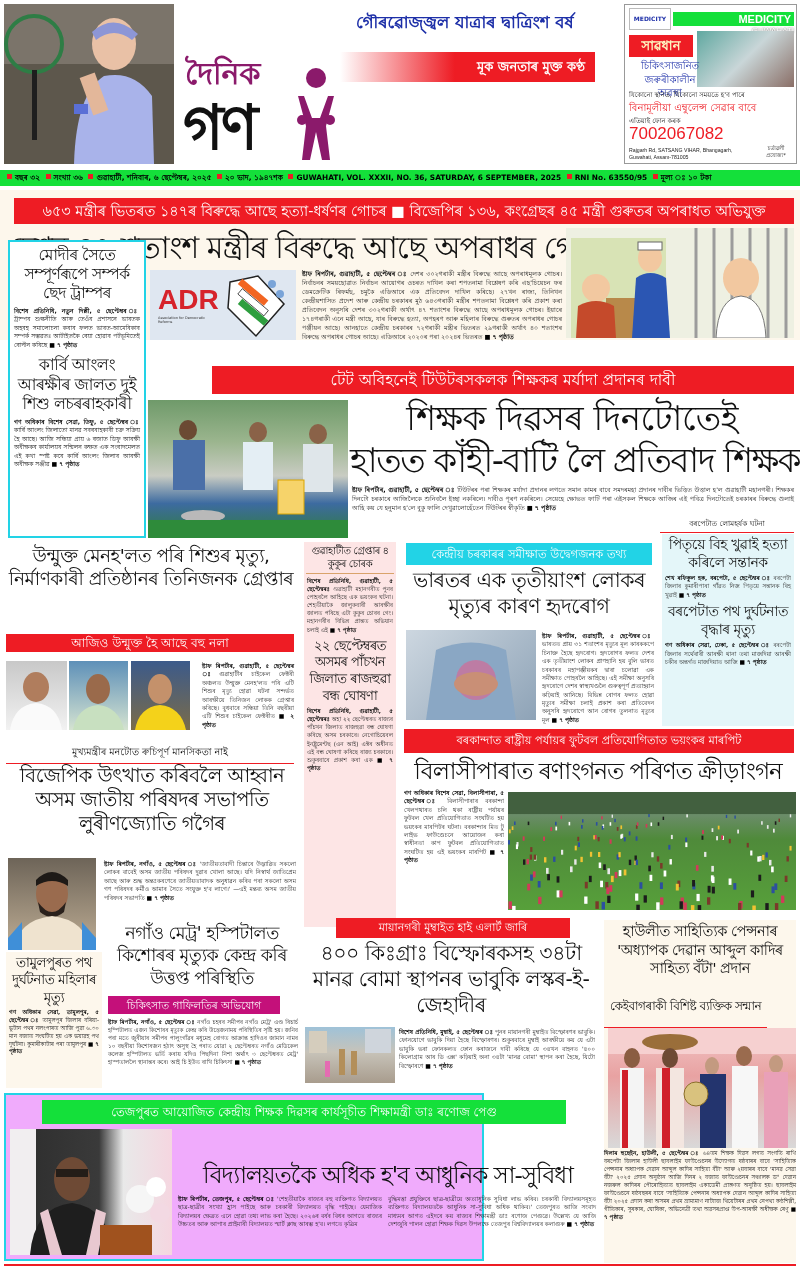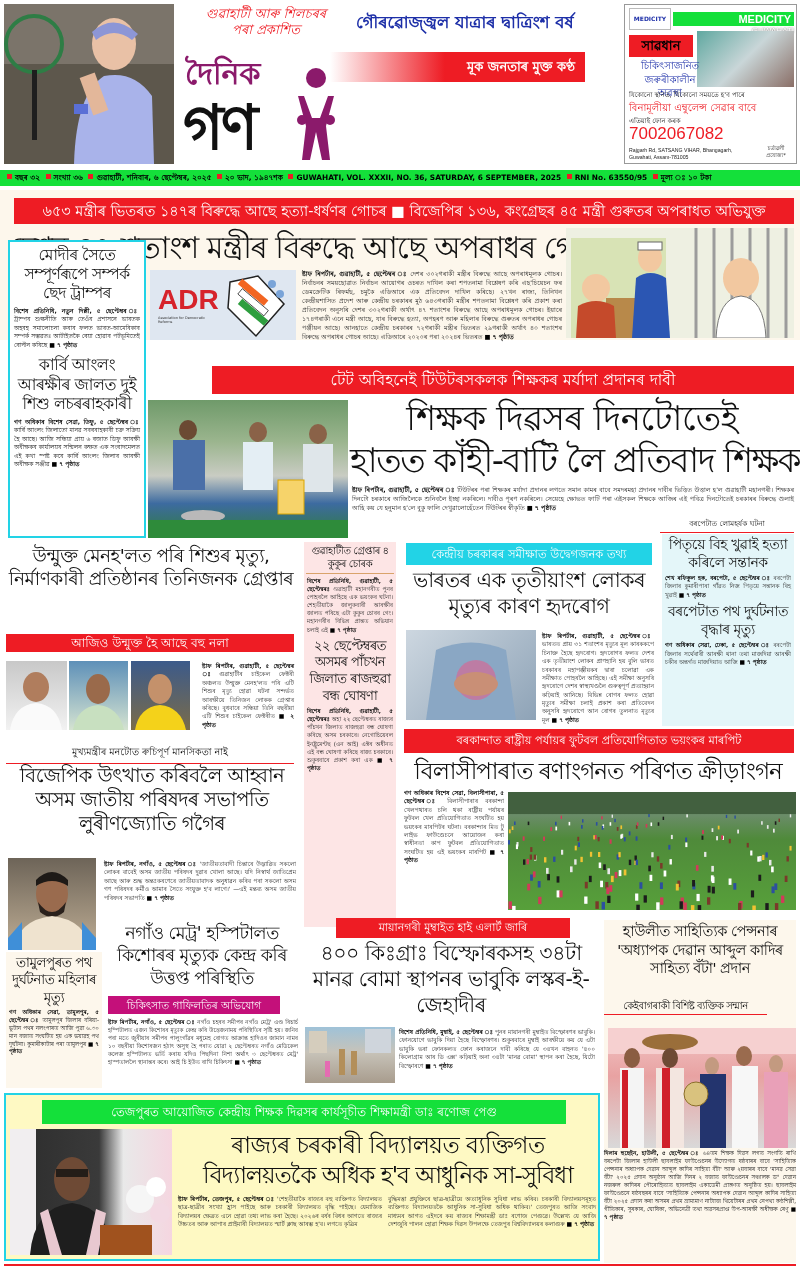--- a/index.html
+++ b/index.html
@@ -11,21 +11,21 @@
 .body b{font-weight:bold;color:#000}
 .red-band{background:#ee1c24;color:#fff;text-align:center;white-space:nowrap;overflow:hidden}
 .more{font-weight:bold;color:#000}
 
 #masthead{left:0;top:0;width:800px;height:168px;background:#fff}
 #cover-photo{left:4px;top:4px;width:170px;height:160px;background:linear-gradient(160deg,#6c6558 0%,#3f3a32 40%,#8a8f9a 70%,#2c2a27 100%)}
 #logo-gana{left:183px;top:80px;font-size:62px;font-weight:bold;color:#111;letter-spacing:-3px}
 #logo-adhikar{left:340px;top:80px;font-size:62px;font-weight:bold;color:#111;letter-spacing:-3px}
 #logo-dainik{left:185px;top:50px;font-size:30px;color:#8b1a6b;font-weight:bold}
 #logo-figure{left:292px;top:66px;width:48px;height:96px}
-#tagline-band{left:330px;top:52px;width:255px;height:30px;background:linear-gradient(90deg,rgba(238,28,36,0) 0%,#ee1c24 45%,#ee1c24 100%)}
+#tagline-band{left:340px;top:52px;width:255px;height:30px;background:linear-gradient(90deg,rgba(238,28,36,0) 0%,#ee1c24 45%,#ee1c24 100%)}
 #tagline{right:10px;top:5px;font-size:13px;color:#fff;font-weight:bold;white-space:nowrap}
 #pub-note{left:196px;top:6px;width:140px;text-align:center;color:#ee1c24;font-size:13px;line-height:1.25;font-style:italic}
 #anniv{left:356px;top:10px;font-size:16.5px;color:#1d2fa8;font-weight:bold;white-space:nowrap}
 #ad-box{left:624px;top:4px;width:173px;height:160px;border:1px solid #999;background:#fff}
 #date-strip{left:0;top:170px;width:800px;height:16px;background:#14e03a;color:#000;font-size:7.4px;line-height:16px;padding-left:4px;white-space:nowrap;overflow:hidden;font-weight:bold}
 .sq{display:inline-block;width:5px;height:5px;background:#ee1c24;margin:0 3px 1px 3px}
 
 .box-cyan{border:2px solid #22d3e6}
 .pink{background:#fde5e5}
 .lightcyan{background:#e4f6f9}
@@ -41,39 +41,38 @@
       <rect x="0" y="0" width="170" height="60" fill="#7b746a"></rect>
       <ellipse cx="110" cy="40" rx="22" ry="26" fill="#e9c1a6"></ellipse>
       <path d="M88 28 Q110 8 134 30 L128 36 Q110 22 92 36 Z" fill="#8d96d6"></path>
       <path d="M70 160 Q72 90 100 72 Q130 66 148 92 L150 160 Z" fill="#a9b3ea"></path>
       <rect x="82" y="70" width="16" height="40" fill="#e3b79a" transform="rotate(-20 90 90)"></rect>
       <circle cx="30" cy="40" r="28" fill="none" stroke="#2e7d45" stroke-width="4"></circle>
       <rect x="28" y="66" width="5" height="70" fill="#1e1e1e"></rect>
       <rect x="70" y="100" width="14" height="10" fill="#5a6fd6"></rect>
     </svg>
   </div>
-  <div class="abs" id="pub-note">গুৱাহাটী আৰু শিলচৰৰ পৰা প্ৰকাশিত</div>
   <div class="abs" id="anniv">গৌৰৱোজ্জ্বল যাত্ৰাৰ দ্বাত্ৰিংশ বৰ্ষ</div>
   <div class="abs" id="tagline-band">
     <span class="abs" id="tagline">মূক জনতাৰ মুক্ত কণ্ঠ</span>
   </div>
   <div class="abs" id="logo-dainik">দৈনিক</div>
   <div class="abs" id="logo-gana">গণ</div>
   <svg class="abs" id="logo-figure" viewBox="0 0 48 96">
     <circle cx="24" cy="12" r="10" fill="#8b1a6b"></circle>
     <path d="M6 30 L14 60 L10 94 L18 94 L24 66 L30 94 L38 94 L34 60 L42 30 L36 30 L28 52 L20 52 L12 30 Z" fill="#8b1a6b"></path>
     <circle cx="10" cy="54" r="5" fill="#8b1a6b"></circle>
     <circle cx="38" cy="54" r="5" fill="#8b1a6b"></circle>
   </svg>
 
   <div class="abs" id="ad-box">
     <div class="abs" style="left:4px;top:3px;width:42px;height:22px;background:#fff;border:1px solid #bbb;font-size:6px;color:#1d2fa8;font-weight:bold;line-height:20px;text-align:center">MEDICITY</div>
     <div class="abs" style="left:48px;top:7px;width:121px;height:14px;background:#14e03a;color:#fff;font-size:11px;font-weight:bold;text-align:right;padding-right:3px;line-height:14px;font-family:'Liberation Sans',sans-serif">MEDICITY</div>
     <div class="abs" style="left:100px;top:21px;width:69px;font-size:8px;color:#fff;text-align:right;font-family:'Liberation Sans',sans-serif;text-shadow:0 0 2px #333">GUWAHATI</div>
-    <div class="abs" style="left:4px;top:30px;width:64px;height:22px;background:#ee1c24;color:#000000;font-size:13px;text-align:center;line-height:22px;font-weight:bold">সাৱধান</div>
+    <div class="abs" style="left:4px;top:30px;width:64px;height:22px;background:#ee1c24;color:#fef9c3;font-size:13px;text-align:center;line-height:22px;font-weight:bold">সাৱধান</div>
     <div class="photo" style="left:72px;top:26px;width:97px;height:56px;background:linear-gradient(135deg,#5fa8a0,#c9d6d8 50%,#8a6e66)"></div>
     <div class="abs" style="left:13px;top:54px;width:64px;font-size:10px;line-height:1.35;color:#1d2fa8;text-align:center">চিকিৎসাজনিত জৰুৰীকালীন অৱস্থা</div>
     <div class="abs" style="left:4px;top:84px;width:166px;font-size:6.6px;color:#111;white-space:nowrap">যিকোনো স্থানত, যিকোনো সময়তে হ'ব পাৰে</div>
     <div class="abs" style="left:4px;top:95px;width:166px;font-size:10px;color:#ee1c24;white-space:nowrap">বিনামূলীয়া এম্বুলেন্স সেৱাৰ বাবে</div>
     <div class="abs" style="left:4px;top:110px;font-size:6.6px;color:#111">এতিয়াই ফোন কৰক</div>
     <div class="abs" style="left:4px;top:119px;font-size:17px;font-weight:normal;color:#ee1c24;font-family:'Liberation Sans',sans-serif">7002067082</div>
     <div class="abs" style="left:4px;top:142px;width:110px;font-size:5.2px;line-height:1.3;color:#222;font-family:'Liberation Sans',sans-serif">Rajgarh Rd, SATSANG VIHAR, Bhangagarh, Guwahati, Assam-781005</div>
     <div class="abs" style="left:134px;top:140px;width:34px;font-size:5.3px;line-height:1.35;color:#222;text-align:center">চৰ্তাৱলী প্ৰযোজ্য*</div>
   </div>
 </div>
@@ -441,21 +440,21 @@
       <rect x="46" y="24" width="6" height="24" fill="#b38f5a"></rect>
     <rect x="20" y="34" width="5" height="16" fill="#e46cb2"></rect>
   </svg>
 </div>
 <div class="abs body" style="left:399px;top:1028px;width:196px;font-size:5.9px">
   <b>বিশেষ প্ৰতিনিধি, মুম্বাই, ৫ ছেপ্টেম্বৰ ঃ</b> <span>পুনৰ মায়ানগৰী মুম্বাইত বিস্ফোৰণৰ ভাবুকি। ফোনযোগে ভাবুকি দিয়া হৈছে বিস্ফোৰণৰ। শুকুৰবাৰে মুম্বাই আৰক্ষীয়ে কয় যে এটা ভাবুকি ভৰা ফোনকলত ফোন কৰাজনে দাবী কৰিছে যে ৩৪খন বাহনত '৪০০ কিলোগ্ৰাম আৰ ডি এক্স' কঢ়িয়াই অনা ৩৪টা 'মানৱ বোমা' স্থাপন কৰা হৈছে, যিটো বিস্ফোৰণে</span> <span class="more">■ ৭ পৃষ্ঠাত</span>
 </div>
 
 <div class="abs cream" style="left:604px;top:920px;width:192px;height:343px"></div>
 <div class="abs hl" style="left:604px;top:922px;width:192px;font-size:14.5px;line-height:1.28">হাউলীত সাহিত্যিক পেন্সনাৰ 'অধ্যাপক দেৱান আব্দুল কাদিৰ সাহিত্য বঁটা' প্ৰদান</div>
-<div class="abs hl" style="left:604px;top:1000px;width:163px;font-size:10px;padding-bottom:3px;border-bottom:1px solid #ee1c24;white-space:nowrap">কেইবাগৰাকী বিশিষ্ট ব্যক্তিক সন্মান</div>
+<div class="abs hl" style="left:604px;top:1000px;width:163px;font-size:12px;padding-bottom:14px;border-bottom:1px solid #ee1c24;white-space:nowrap">কেইবাগৰাকী বিশিষ্ট ব্যক্তিক সন্মান</div>
 <div class="photo" style="left:608px;top:1028px;width:188px;height:120px;background:linear-gradient(180deg,#f2c6c6 0%,#e8a2a2 40%,#d9d9d9 100%)">
   <svg width="188" height="120" viewBox="0 0 188 120">
     <rect x="0" y="0" width="188" height="26" fill="#f6d0d0"></rect>
     <ellipse cx="62" cy="14" rx="28" ry="8" fill="#9a6e3a"></ellipse>
     <ellipse cx="24" cy="30" rx="8" ry="10" fill="#8a5d42"></ellipse>
       <rect x="12" y="40" width="24" height="80" fill="#f4f4f4"></rect>
       <rect x="14" y="42" width="6" height="78" fill="#d0202a"></rect>
     <ellipse cx="62" cy="30" rx="8" ry="10" fill="#6e4a35"></ellipse>
       <rect x="48" y="40" width="28" height="80" fill="#f3e6e0"></rect>
       <rect x="54" y="40" width="8" height="80" fill="#d0202a"></rect>
@@ -465,37 +464,36 @@
       <rect x="124" y="38" width="26" height="82" fill="#f7f7f7"></rect>
     <ellipse cx="168" cy="36" rx="7" ry="9" fill="#c39a80"></ellipse>
       <rect x="156" y="44" width="24" height="76" fill="#e9a0b8"></rect>
     <circle cx="88" cy="66" r="12" fill="#d9c27e" stroke="#8a6e2a"></circle>
   </svg>
 </div>
 <div class="abs body" style="left:604px;top:1150px;width:192px;font-size:5.6px">
   <b>দিলাৰ হুছেইন, হাউলী, ৫ ছেপ্টেম্বৰ ঃ</b> <span>৬৪তম শিক্ষক দিৱস লগত সংগতি ৰাখি বৰপেটা জিলাৰ হাউলী ছাবলাইম ফাউণ্ডেচনৰ উদ্যোগত ষষ্ঠবাৰৰ বাবে 'সাহিত্যিক পেন্সনাৰ অধ্যাপক দেৱান আব্দুল কাদিৰ সাহিত্য বঁটা' আৰু ২য়বাৰৰ বাবে 'মানৱ সেৱা বঁটা' ২০২৫ প্ৰদান অনুষ্ঠান আজি দিনৰ ২ বজাত ফাউণ্ডেচনৰ সঞ্চালক ড° দেৱান নজৰুল কাদিৰৰ পৌৰোহিত্যত ছাবলাইম একাডেমী প্ৰাঙ্গণত অনুষ্ঠিত হয়। ছাবলাইম ফাউণ্ডেচনে ষষ্ঠবছৰৰ বাবে 'সাহিত্যিক পেন্সনাৰ অধ্যাপক দেৱান আব্দুল কাদিৰ সাহিত্য বঁটা ২০২৫ প্ৰদান কৰা অসমৰ প্ৰথম ভ্ৰাম্যমাণ নাট্যাজ থিয়েটাৰৰ প্ৰথম নেপথ্য কণ্ঠশিল্পী, গীতিকাৰ, সুৰকাৰ, ঘোষিকা, অভিনেত্ৰী তথা অৱসৰপ্ৰাপ্ত উপ-আৰক্ষী অধীক্ষক ৰেণু</span> <span class="more">■ ৭ পৃষ্ঠাত</span>
 </div>
 
-<div class="abs box-cyan" style="left:4px;top:1093px;width:596px;height:168px;background:#fef9c3">
+<div class="abs box-cyan" style="left:4px;top:1093px;width:480px;height:168px;background:#f0abfc">
   <div class="abs" style="left:36px;top:5px;width:524px;height:24px;background:#14e03a;color:#fff;text-align:center;font-size:11.8px;line-height:24px;white-space:nowrap;overflow:hidden">তেজপুৰত আয়োজিত কেন্দ্ৰীয় শিক্ষক দিৱসৰ কাৰ্যসূচীত শিক্ষামন্ত্ৰী ডাঃ ৰণোজ পেগু</div>
   <div class="photo" style="left:4px;top:34px;width:162px;height:126px;background:linear-gradient(90deg,#2c2c2c 0%,#3a3a3a 55%,#e9e9e9 70%,#f5d6e0 100%)">
     <svg width="162" height="126" viewBox="0 0 162 126">
       <rect x="0" y="0" width="26" height="126" fill="#f1eef0"></rect>
       <ellipse cx="62" cy="50" rx="18" ry="22" fill="#6e4a35"></ellipse>
       <rect x="46" y="40" width="32" height="8" fill="#111" opacity="0.8"></rect>
       <path d="M20 126 Q24 78 62 74 Q98 78 104 126 Z" fill="#1e1e1e"></path>
       <path d="M38 80 L52 126 L40 126 L30 84 Z" fill="#e8c8d0"></path>
         <path d="M86 80 L76 126 L88 126 L96 84 Z" fill="#e8c8d0"></path>
       <rect x="90" y="96" width="52" height="30" fill="#a0521e"></rect>
       <circle cx="130" cy="70" r="14" fill="#f6f6f6"></circle>
         <circle cx="146" cy="58" r="10" fill="#ffffff"></circle>
         <circle cx="150" cy="84" r="10" fill="#f3d9e3"></circle>
     </svg>
   </div>
-  <div class="hl abs" style="left:170px;top:36px;width:424px;font-size:23px;line-height:1.26;white-space:nowrap">ৰাজ্যৰ চৰকাৰী বিদ্যালয়ত ব্যক্তিগত</div>
   <div class="hl abs" style="left:170px;top:66px;width:424px;font-size:23px;line-height:1.26;white-space:nowrap;letter-spacing:-1px">বিদ্যালয়তকৈ অধিক হ'ব আধুনিক সা-সুবিধা</div>
   <div class="abs body" style="left:172px;top:100px;width:204px;font-size:5.9px">
     <b>ষ্টাফ ৰিপৰ্টাৰ, তেজপুৰ, ৫ ছেপ্টেম্বৰ ঃ</b> <span>'শেহতীয়াকৈ ৰাজ্যৰ বহু ব্যক্তিগত বিদ্যালয়ত ছাত্ৰ-ছাত্ৰীৰ সংখ্যা হ্ৰাস পাইছে আৰু চৰকাৰী বিদ্যালয়ত বৃদ্ধি পাইছে। যেমাজিক বিদ্যালয়ৰ ক্ষেত্ৰত এনে হোৱা তথ্য লাভ কৰা হৈছে। ২০২৬ৰ বৰ্ষৰ বিধৰ আগতে ৰাজ্যৰ উচ্চতৰ আৰু আপাৰ প্ৰাইমাৰী বিদ্যালয়ত স্মাৰ্ট ক্লাছ আৰম্ভ হ'ব। লগতে কৃত্ৰিম</span>
   </div>
   <div class="abs body" style="left:382px;top:100px;width:208px;font-size:5.9px">
     <span>বুদ্ধিমত্তা প্ৰযুক্তিৰে ছাত্ৰ-ছাত্ৰীয়ে অত্যাধুনিক সুবিধা লাভ কৰিব। চৰকাৰী বিদ্যালয়সমূহত ব্যক্তিগত বিদ্যালয়তকৈ আধুনিক সা-সুবিধা অধিক থাকিব।' তেজপুৰত আজি সংবাদ মাধ্যমৰ আগত এইদৰে কয় ৰাজ্যৰ শিক্ষামন্ত্ৰী ডাঃ ৰণোজ পেগুৱে। উল্লেখ্য যে আজি দেশজুৰি পালন হোৱা শিক্ষক দিৱস উপলক্ষে তেজপুৰ বিশ্ববিদ্যালয়ৰ কলাগুৰু</span> <span class="more">■ ৭ পৃষ্ঠাত</span>
   </div>
 </div>
 
 <div class="abs" style="left:4px;top:1264px;width:792px;height:2px;background:#ee1c24"></div>

